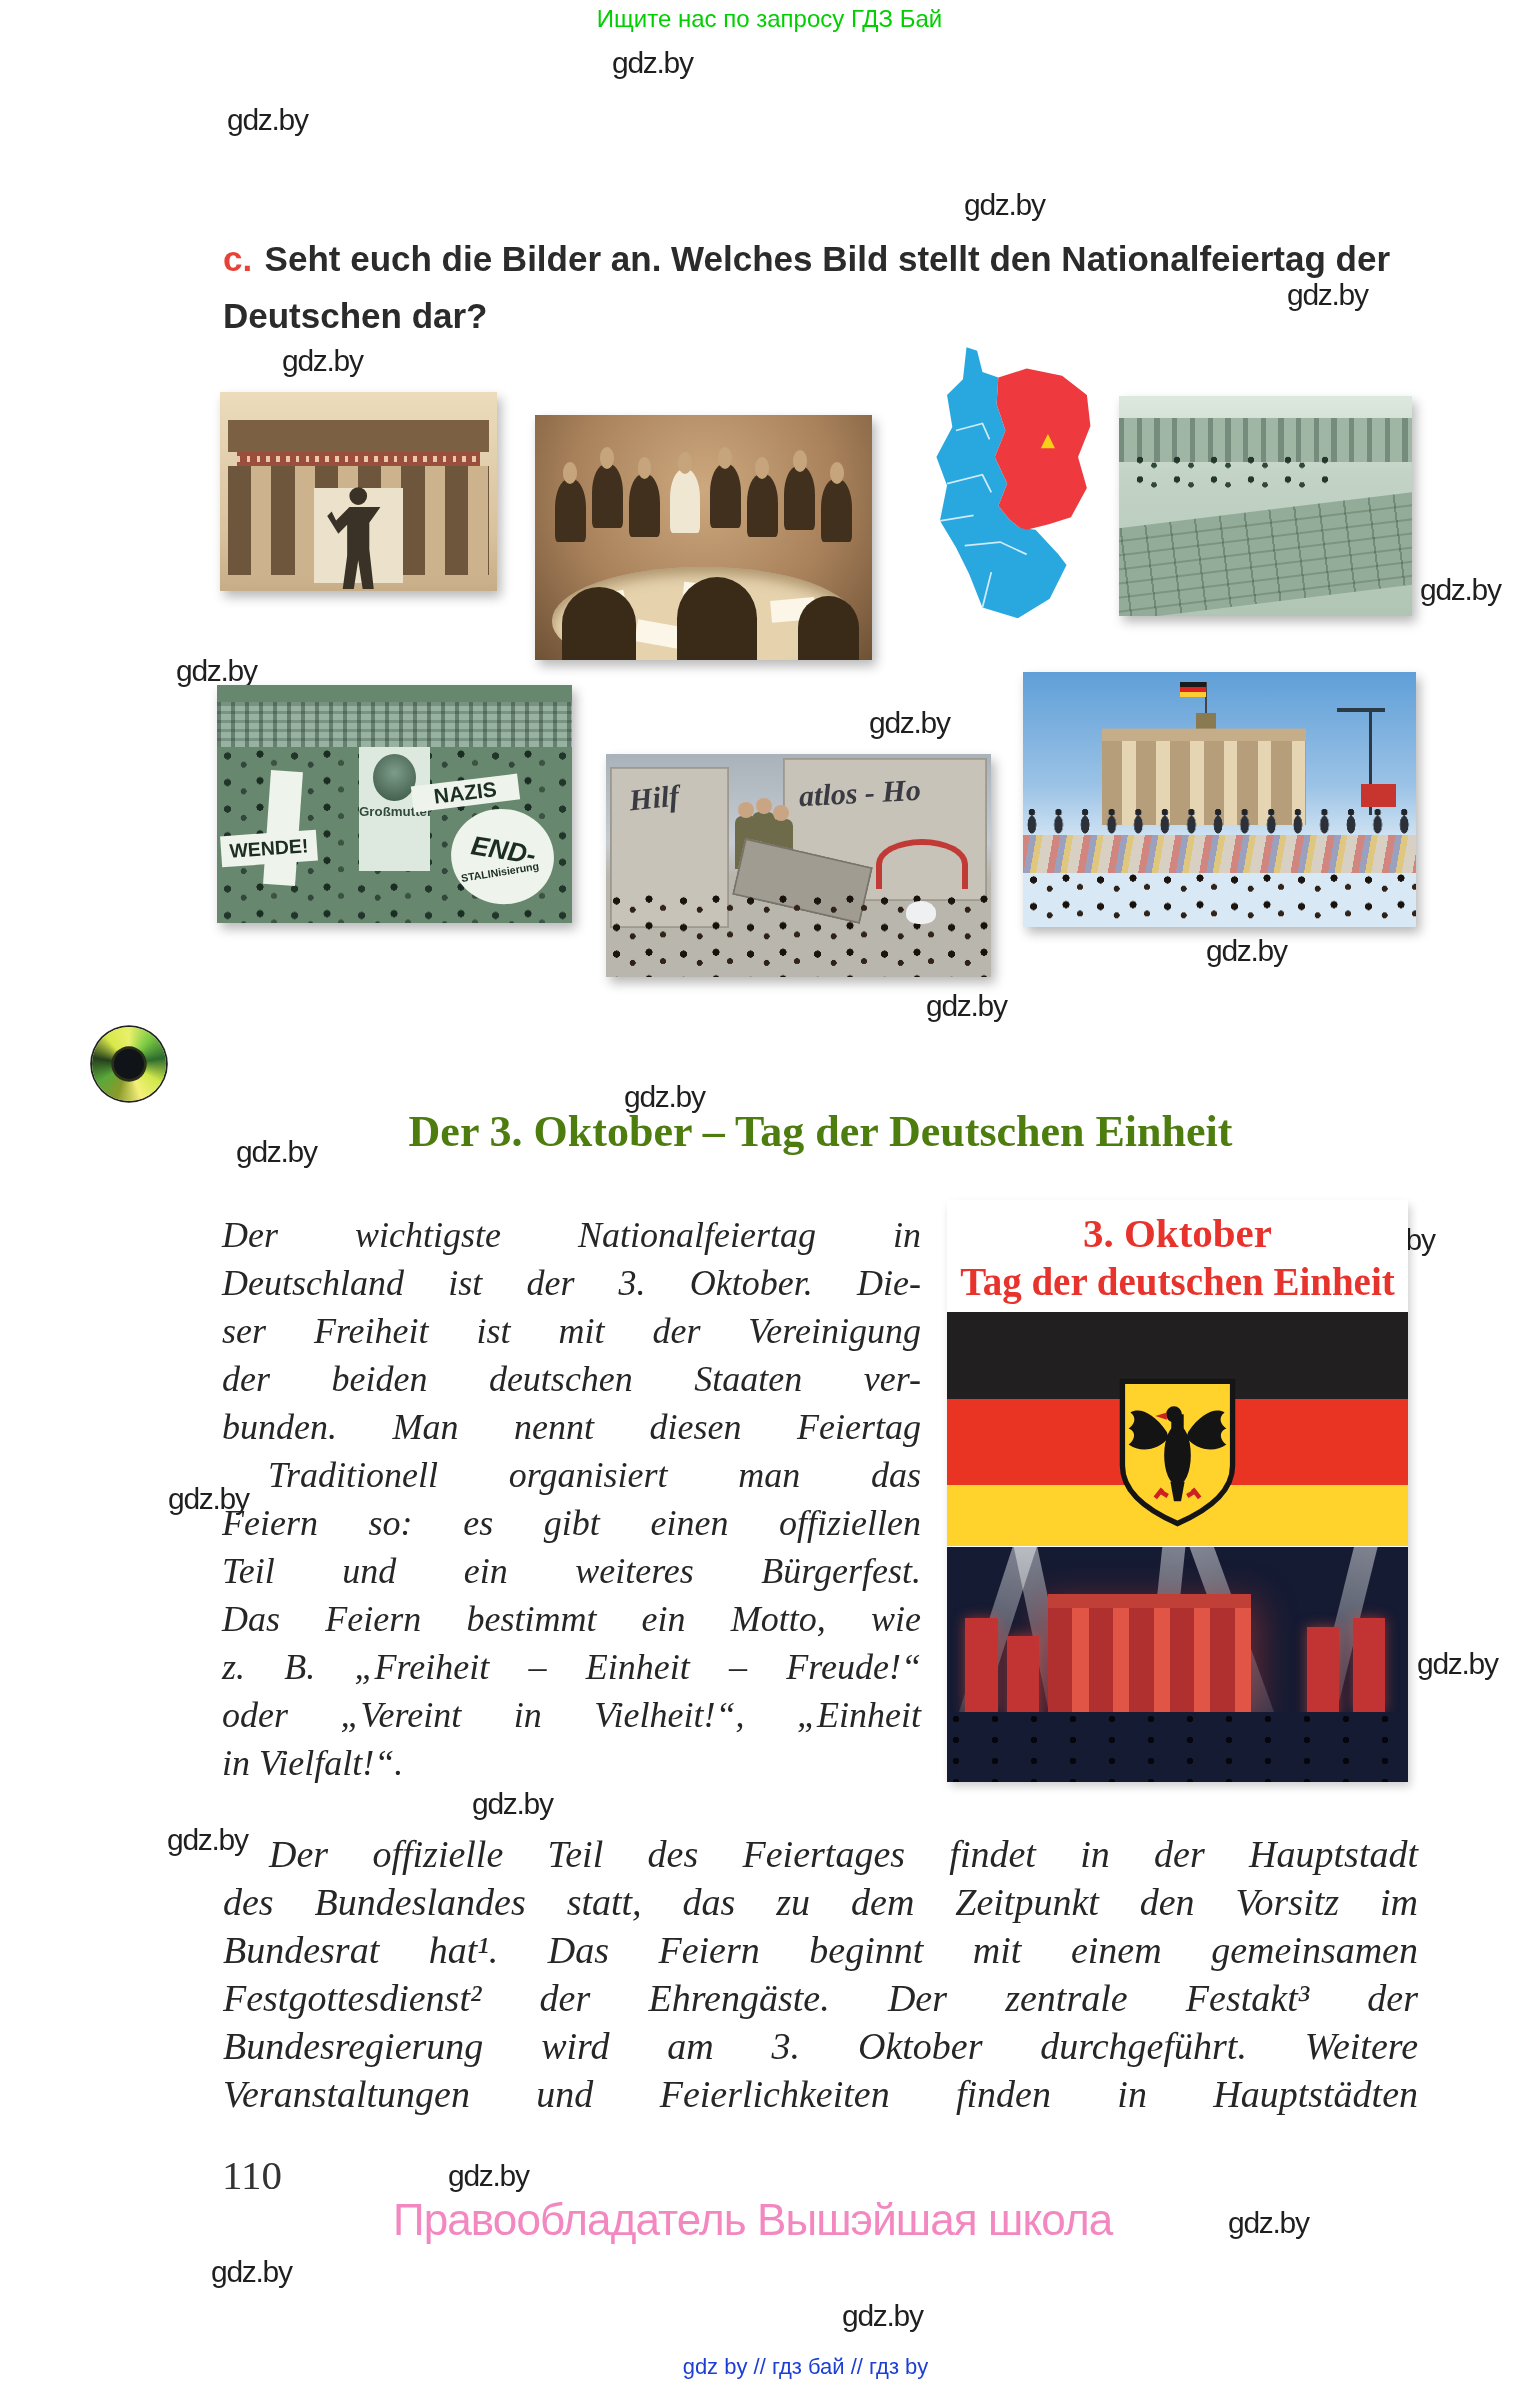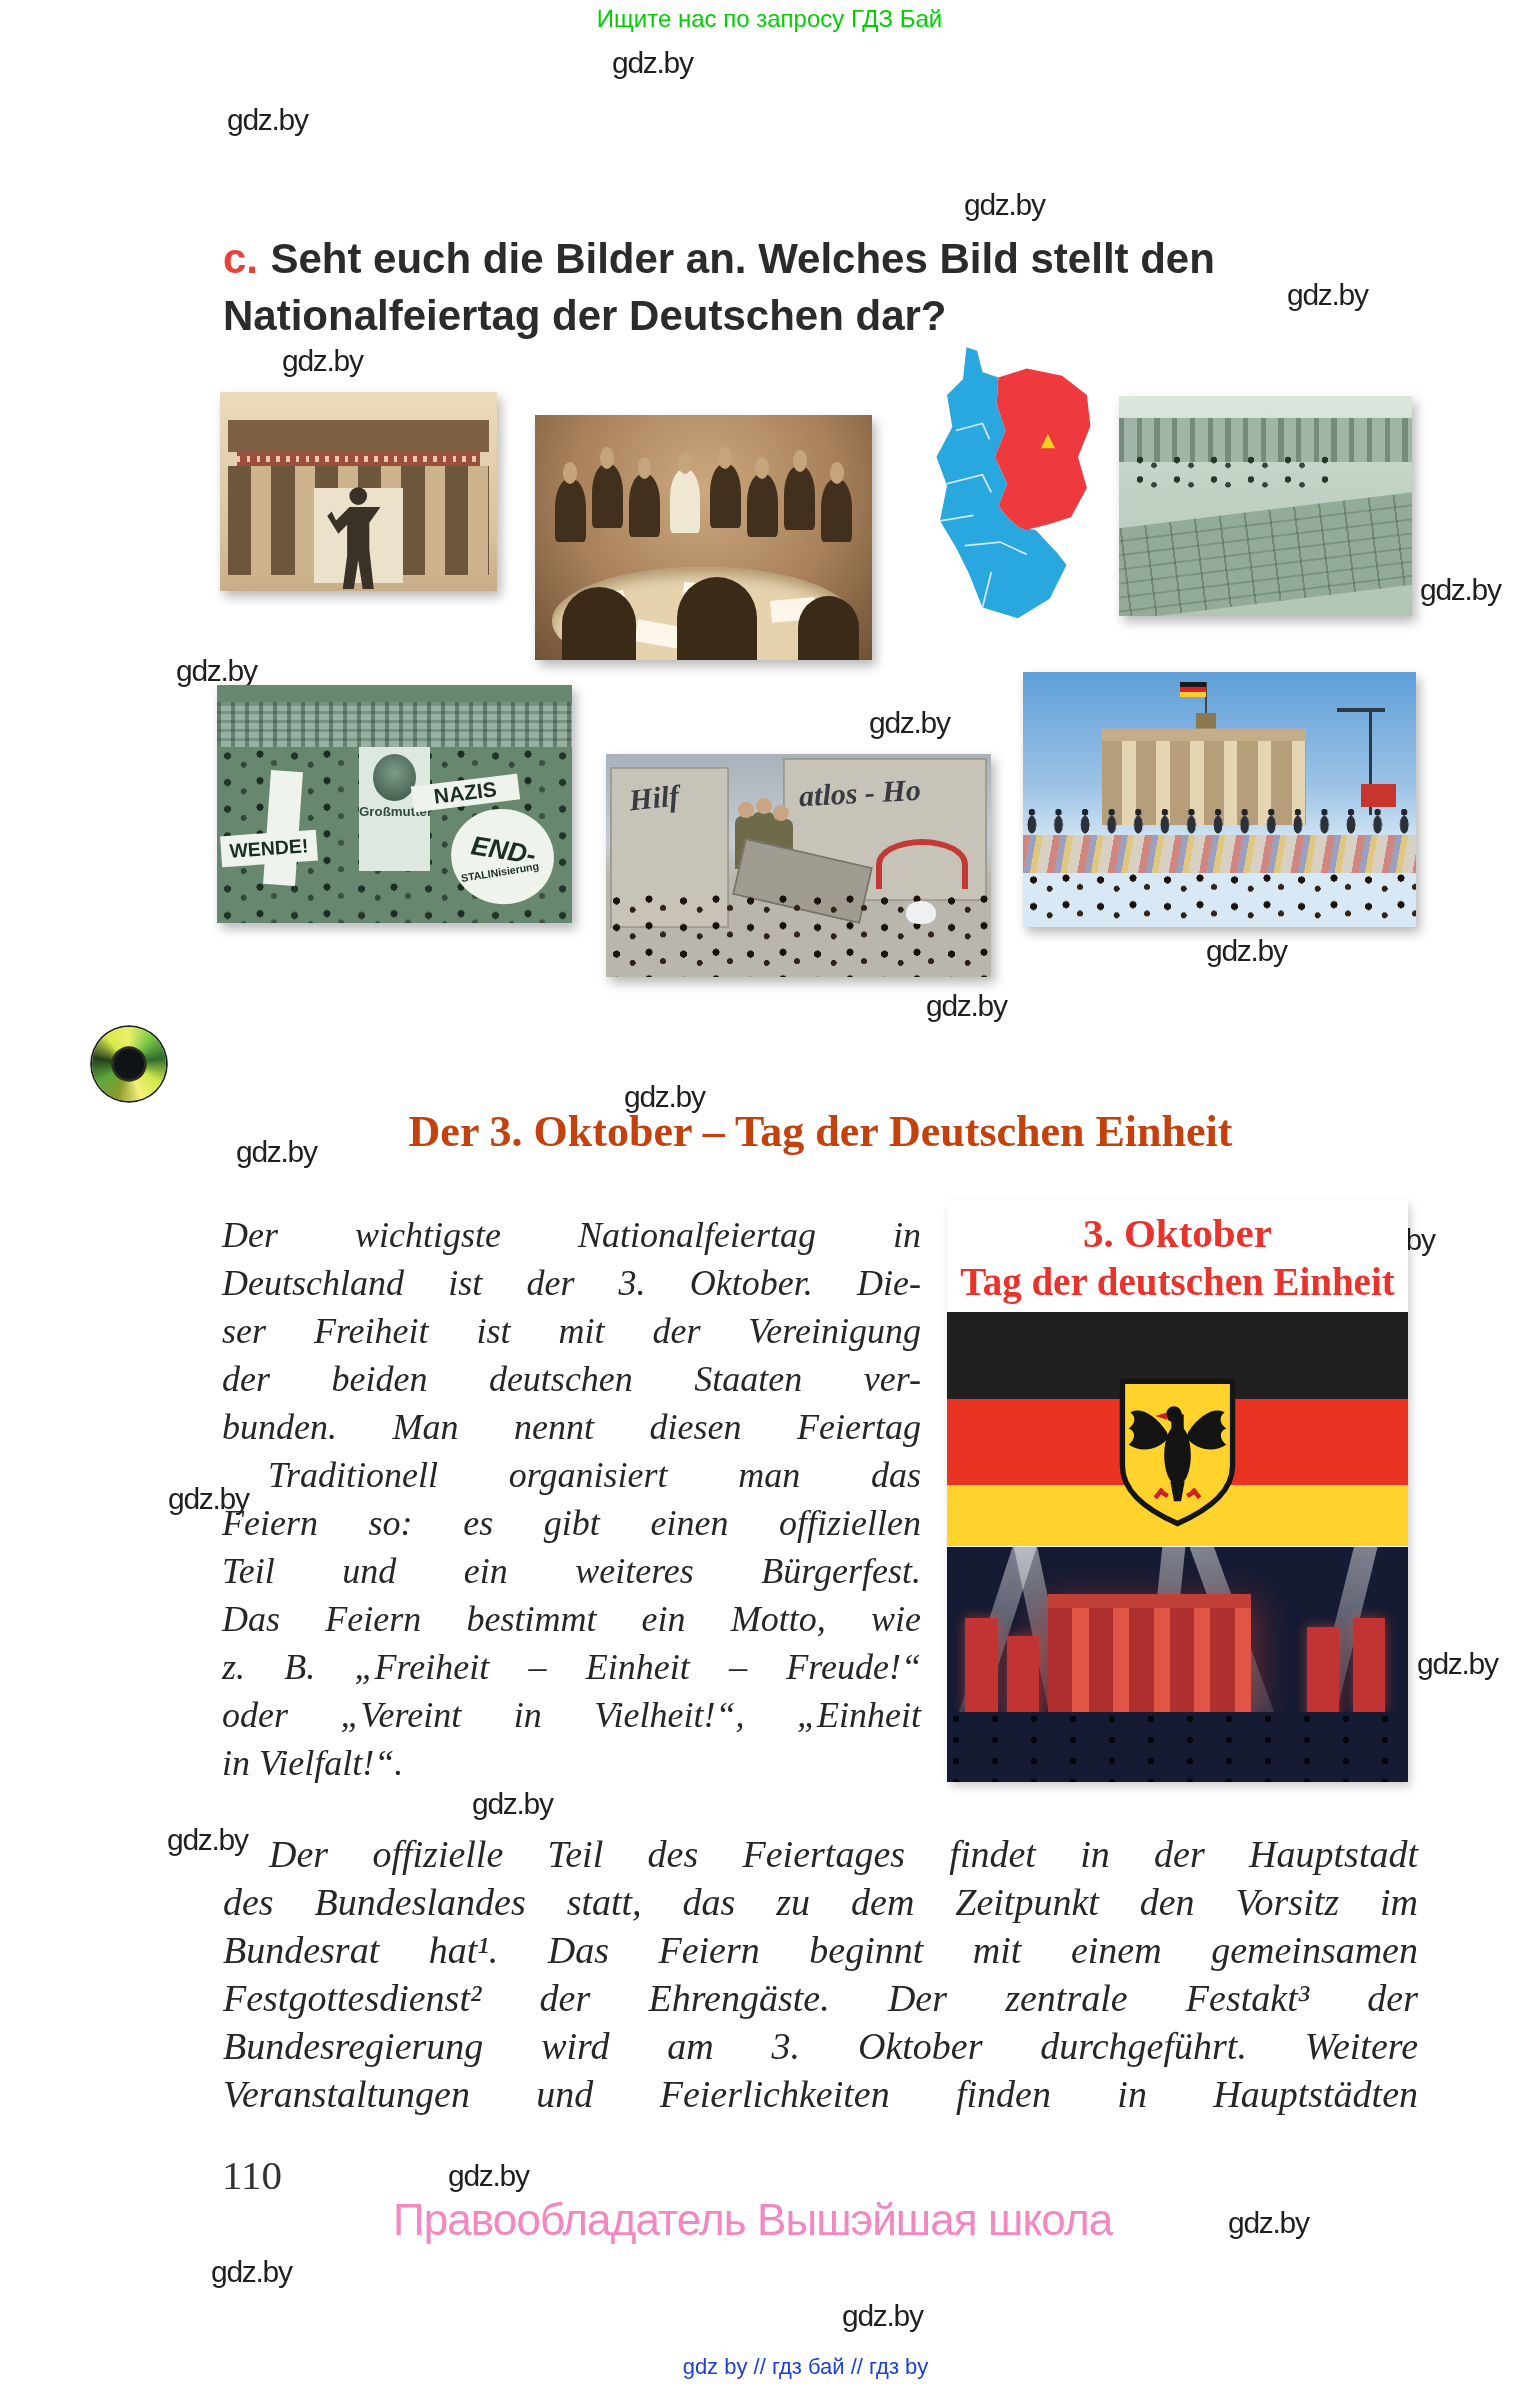--- a/index.html
+++ b/index.html
@@ -10,24 +10,24 @@
   
   .wm{position:absolute;font-family:"Liberation Sans",sans-serif;font-size:30px;
       color:var(--wm-dark);letter-spacing:-1.3px;white-space:nowrap;}
   .wm.light{color:#e2e2e2;}
 
   
   .banner{position:absolute;top:5.3px;left:0;width:100%;text-align:center;
           color:var(--banner-green);font-size:24px;}
 
   
-  .task{position:absolute;font-weight:700;color:#2b2b2b;font-size:42px;line-height:57px;}
+  .task{position:absolute;font-weight:700;color:#2b2b2b;font-size:35px;line-height:57px;}
   .task .marker{color:var(--accent-red);padding-right:12.4px;}
   .article-title{position:absolute;left:222px;top:1106px;width:1197px;text-align:center;
-          font-family:"Liberation Serif","DejaVu Serif",serif;font-weight:700;font-size:44px;color:#c2410c;}
+          font-family:"Liberation Serif","DejaVu Serif",serif;font-weight:700;font-size:44px;color:#4d7c0f;}
 
   
   .textcol{position:absolute;font-family:"Liberation Serif","DejaVu Serif",serif;
            font-size:36px;color:#262626;}
   .line{height:48px;line-height:48px;text-align:justify;text-align-last:justify;
         white-space:nowrap;overflow:visible;font-style:italic;}
   .line.last{text-align-last:left;}
   .line.indent{padding-left:46px;}
   .fullpara .line{font-size:38px;}
 

